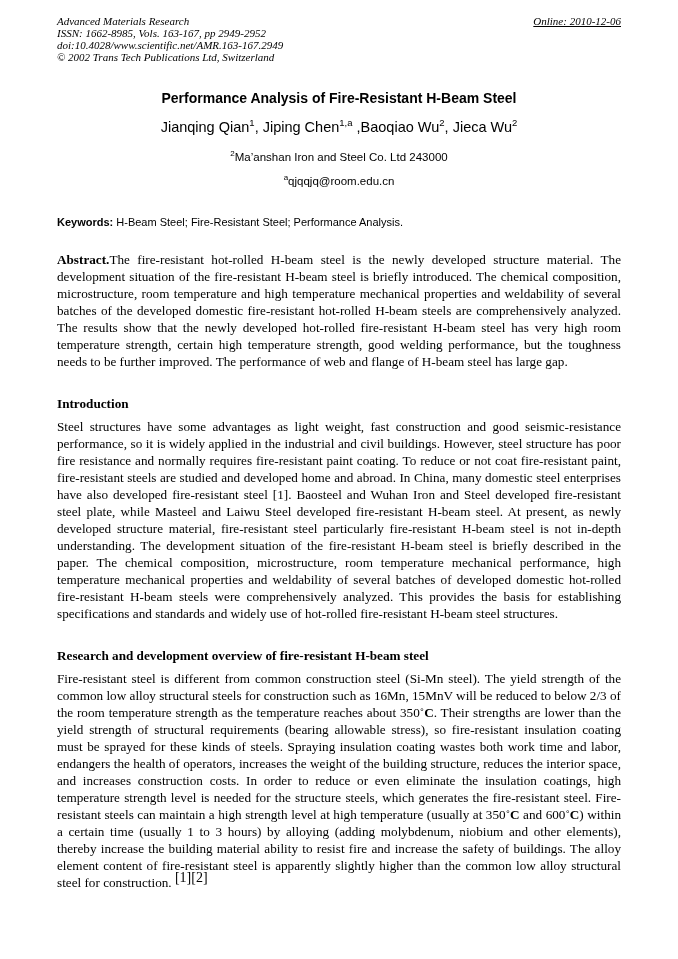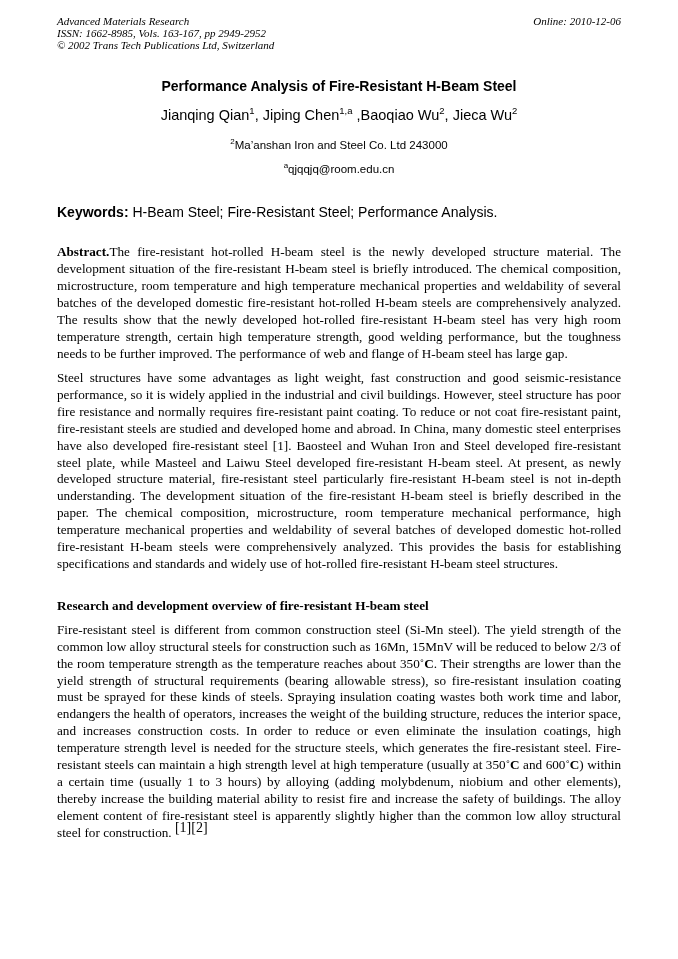--- a/index.html
+++ b/index.html
@@ -19,21 +19,21 @@
   .doc-header {
     display: flex;
     justify-content: space-between;
     align-items: flex-start;
     font-family: "Liberation Serif", serif;
     font-style: italic;
     font-size: 11px;
     line-height: 12px;
   }
   .header-left div { white-space: nowrap; }
-  .header-right { white-space: nowrap; }
+  .header-right { white-space: nowrap; text-decoration: underline; }
 
   
   .paper-title {
     margin: 27px 0 0 0;
     text-align: center;
     font-family: "Liberation Sans", sans-serif;
     font-size: 14px;
     font-weight: bold;
     line-height: 1.15;
   }
@@ -53,21 +53,21 @@
     line-height: 1.2;
   }
   .affil-line { margin-top: 6px; }
   .affil-line sup { font-size: 8px; }
   .email-line { margin-top: 8px; }
 
   
   .keywords {
     margin: 27px 0 0 0;
     font-family: "Liberation Sans", sans-serif;
-    font-size: 14px;
+    font-size: 11px;
     line-height: 1.25;
   }
   .keywords .kw-label { font-weight: bold; }
 
   
   .body-text {
     margin: 0;
     font-family: "Liberation Serif", serif;
     font-size: 13.2px;
     line-height: 1.285;
@@ -88,36 +88,38 @@
 </style>
 </head>
 <body>
 
 <div class="page">
 
   <header class="doc-header">
     <div class="header-left">
       <div>Advanced Materials Research</div>
       <div>ISSN: 1662-8985, Vols. 163-167, pp 2949-2952</div>
+      <div>doi:10.4028/www.scientific.net/AMR.163-167.2949</div>
       <div>© 2002 Trans Tech Publications Ltd, Switzerland</div>
     </div>
     <div class="header-right">Online: 2010-12-06</div>
   </header>
 
   <h1 class="paper-title">Performance Analysis of Fire-Resistant H-Beam Steel</h1>
 
   <div class="authors"><span>Jianqing Qian</span><sup>1</sup><span>, </span><span>Jiping Chen</span><sup>1,a</sup><span> ,</span><span>Baoqiao Wu</span><sup>2</sup><span>, </span><span>Jieca Wu</span><sup>2</sup></div>
 
   <div class="affiliations">
     <div class="affil-line"><sup>2</sup><span>Ma’anshan Iron and Steel Co. Ltd 243000</span></div>
     <div class="affil-line email-line"><sup>a</sup><span>qjqqjq@room.edu.cn</span></div>
   </div>
 
   <p class="keywords"><span class="kw-label">Keywords:</span><span> H-Beam Steel; Fire-Resistant Steel; Performance Analysis.</span></p>
 
   <p class="body-text abstract-block"><span class="abs-label">Abstract.</span><span>The fire-resistant hot-rolled H-beam steel is the newly developed structure material. The development situation of the fire-resistant H-beam steel is briefly introduced. The chemical composition, microstructure, room temperature and high temperature mechanical properties and weldability of several batches of the developed domestic fire-resistant hot-rolled H-beam steels are comprehensively analyzed. The results show that the newly developed hot-rolled fire-resistant H-beam steel has very high room temperature strength, certain high temperature strength, good welding performance, but the toughness needs to be further improved. The performance of web and flange of H-beam steel has large gap.</span></p>
 
+  <h2 class="section-heading">Introduction</h2>
   <p class="body-text section-body">Steel structures have some advantages as light weight, fast construction and good seismic-resistance performance, so it is widely applied in the industrial and civil buildings. However, steel structure has poor fire resistance and normally requires fire-resistant paint coating. To reduce or not coat fire-resistant paint, fire-resistant steels are studied and developed home and abroad. In China, many domestic steel enterprises have also developed fire-resistant steel [1]. Baosteel and Wuhan Iron and Steel developed fire-resistant steel plate, while Masteel and Laiwu Steel developed fire-resistant H-beam steel. At present, as newly developed structure material, fire-resistant steel particularly fire-resistant H-beam steel is not in-depth understanding. The development situation of the fire-resistant H-beam steel is briefly described in the paper. The chemical composition, microstructure, room temperature mechanical performance, high temperature mechanical properties and weldability of several batches of developed domestic hot-rolled fire-resistant H-beam steels were comprehensively analyzed. This provides the basis for establishing specifications and standards and widely use of hot-rolled fire-resistant H-beam steel structures.</p>
 
   <h2 class="section-heading">Research and development overview of fire-resistant H-beam steel</h2>
   <p class="body-text section-body"><span>Fire-resistant steel is different from common construction steel (Si-Mn steel). The yield strength of the common low alloy structural steels for construction such as 16Mn, 15MnV will be reduced to below 2/3 of the room temperature strength as the temperature reaches about 350˚</span><span class="bold-seg">C</span><span>. Their strengths are lower than the yield strength of structural requirements (bearing allowable stress), so fire-resistant insulation coating must be sprayed for these kinds of steels. Spraying insulation coating wastes both work time and labor, endangers the health of operators, increases the weight of the building structure, reduces the interior space, and increases construction costs. In order to reduce or even eliminate the insulation coatings, high temperature strength level is needed for the structure steels, which generates the fire-resistant steel. Fire-resistant steels can maintain a high strength level at high temperature (usually at 350˚</span><span class="bold-seg">C</span><span> and 600˚</span><span class="bold-seg">C</span><span>) within a certain time (usually 1 to 3 hours) by alloying (adding molybdenum, niobium and other elements), thereby increase the building material ability to resist fire and increase the safety of buildings. The alloy element content of fire-resistant steel is apparently slightly higher than the common low alloy structural steel for construction. </span><sup class="ref">[1][2]</sup></p>
 
 </div>
 
 </body></html>

